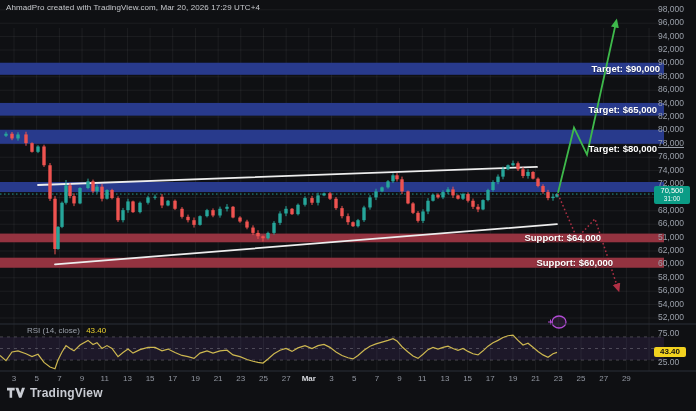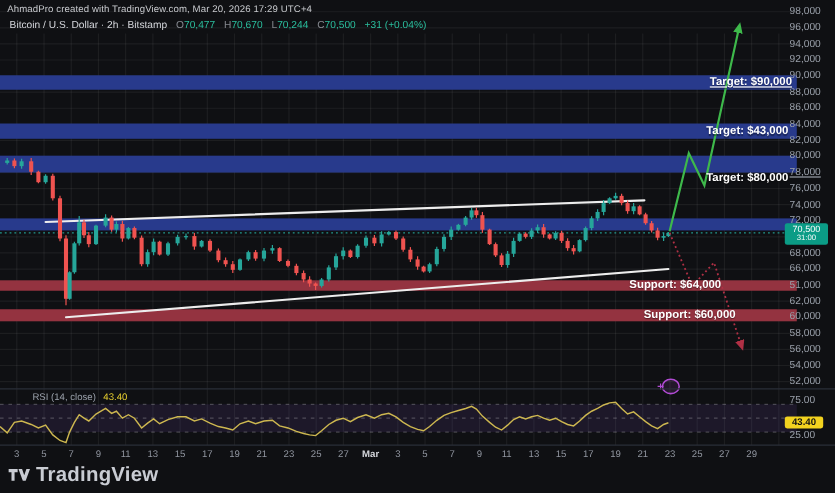--- a/index.html
+++ b/index.html
@@ -36,21 +36,21 @@
   }
   .pricetag .big{font-size:7.5px;display:block;}
   .pricetag .small{font-size:6.5px;display:block;opacity:.95;}
   .rsirow{left:27px;top:326px;font-size:8px;color:#9aa0aa;white-space:nowrap;}
   .rsirow .val{color:#e8cf2e;margin-left:4px;}
   .rsitag{
     left:654px;width:32px;border-radius:2px;background:#f2d21f;color:#111;
     font-size:8px;font-weight:bold;text-align:center;line-height:10px;padding:0;
   }
   .logo{left:7px;top:386px;display:flex;align-items:center;gap:5px;color:#c9ccd3;}
-  .logo .brand{font-size:17px;font-weight:bold;letter-spacing:.2px;}
+  .logo .brand{font-size:12px;font-weight:bold;letter-spacing:.2px;}
 </style>
 </head>
 <body>
 
 <div class="stage">
 
   <svg id="chart-svg" width="696" height="411" viewBox="0 0 696 411">
       <g>
         <line x1="14" y1="28" x2="14" y2="371" stroke="rgba(255,255,255,0.06)" stroke-width="1"></line>
         <line x1="36.68" y1="28" x2="36.68" y2="371" stroke="rgba(255,255,255,0.06)" stroke-width="1"></line>
@@ -335,28 +335,20 @@
       <polyline points="558,194.05 577,238.26999999999998 595,218.84 618,288.52" fill="none" stroke="#b03045" stroke-width="1.5" stroke-dasharray="1.6,2.4" marker-end="url(#arrowR)"></polyline>
       <polyline points="0,355.46 6,360.68 12,351.98 18,350.82 26,353.72 32,356.62 38,354.3 44,362.42 50,367.06 55,368.8 58,360.1 62,351.98 66,345.6 70,348.5 74,350.82 80,345.02 88,340.38 93,344.44 97,342.7 102,348.5 107,345.6 112,348.5 118,356.62 123,352.56 128,349.08 133,353.14 140,349.66 148,347.34 155,347.34 162,350.82 168,349.08 175,352.56 182,355.46 188,356.62 194,358.36 200,353.14 207,350.82 213,353.14 220,350.82 227,350.24 233,354.88 240,356.62 247,359.52 253,361.26 258,362.42 263,363 268,358.94 274,353.72 280,350.24 286,348.5 292,351.4 298,347.92 305,345.6 312,348.5 318,345.6 324,344.44 330,347.34 336,351.98 342,355.46 348,357.78 353,358.94 358,355.46 364,350.24 370,346.18 376,343.86 382,342.12 388,340.38 393,338.64 397,340.96 402,346.76 408,351.98 413,356.04 418,358.36 423,354.3 428,349.66 433,347.34 438,349.08 443,347.34 448,346.18 453,348.5 458,350.24 463,348.5 468,351.4 473,353.72 478,354.88 483,350.82 488,346.18 493,342.7 498,340.38 503,337.48 508,335.74 513,335.16 518,340.38 523,345.02 528,343.28 533,347.34 538,351.4 543,354.88 548,357.2 553,353.72 557,352.328" fill="none" stroke="#cdb750" stroke-width="1.2"></polyline>
       <ellipse cx="559" cy="322" rx="7" ry="6" fill="rgba(177,75,212,0.12)" stroke="#b14bd4" stroke-width="1.3"></ellipse>
       <path d="M548 322h5 M550.5 319.5v5" stroke="#b14bd4" stroke-width="1"></path>
       <line x1="0" y1="324" x2="696" y2="324" stroke="#2a2e39" stroke-width="1"></line>
       <line x1="0" y1="371" x2="696" y2="371" stroke="#2a2e39" stroke-width="1"></line>
     </svg>
 
   <div class="abs attribution">AhmadPro created with TradingView.com, Mar 20, 2026 17:29 UTC+4</div>
 
-  <div class="abs symrow">
-    <span>Bitcoin / U.S. Dollar · 2h · Bitstamp</span>
-    <span class="k">O</span><span class="v">70,477</span>
-    <span class="k">H</span><span class="v">70,670</span>
-    <span class="k">L</span><span class="v">70,244</span>
-    <span class="k">C</span><span class="v">70,500</span>
-    <span class="chg">+31 (+0.04%)</span>
-  </div>
 
   <div id="price-axis">
       <div class="plabel" style="top: 4.8px;">98,000</div>
       <div class="plabel" style="top: 18.2px;">96,000</div>
       <div class="plabel" style="top: 31.6px;">94,000</div>
       <div class="plabel" style="top: 45px;">92,000</div>
       <div class="plabel" style="top: 58.4px;">90,000</div>
       <div class="plabel" style="top: 71.8px;">88,000</div>
       <div class="plabel" style="top: 85.2px;">86,000</div>
       <div class="plabel" style="top: 98.6px;">84,000</div>
@@ -400,22 +392,22 @@
       <div class="tlabel" style="left: 467.6px;">15</div>
       <div class="tlabel" style="left: 490.28px;">17</div>
       <div class="tlabel" style="left: 512.96px;">19</div>
       <div class="tlabel" style="left: 535.64px;">21</div>
       <div class="tlabel" style="left: 558.32px;">23</div>
       <div class="tlabel" style="left: 581px;">25</div>
       <div class="tlabel" style="left: 603.68px;">27</div>
       <div class="tlabel" style="left: 626.36px;">29</div>
     </div>
   <div id="band-labels">
-      <div class="bandlabel" style="right: 36px; top: 63.26px; text-decoration: underline;">Target: $90,000</div>
-      <div class="bandlabel" style="right: 39px; top: 103.795px;">Target: $43,000</div>
+      <div class="bandlabel" style="right: 36px; top: 63.26px;">Target: $90,000</div>
+      <div class="bandlabel" style="right: 39px; top: 103.795px;">Target: $65,000</div>
       <div class="bandlabel" style="right: 39px; top: 131.265px; margin-top: 12px;">Target: $80,000</div>
       <div class="bandlabel" style="right: 95px; top: 232.435px;">Support: $64,000</div>
       <div class="bandlabel" style="right: 83px; top: 257.225px;">Support: $60,000</div>
     </div>
 
   <div class="abs pricetag" id="price-tag" style="top: 185.55px;">
     <span class="big">70,500</span>
     <span class="small">31:00</span>
   </div>
 

